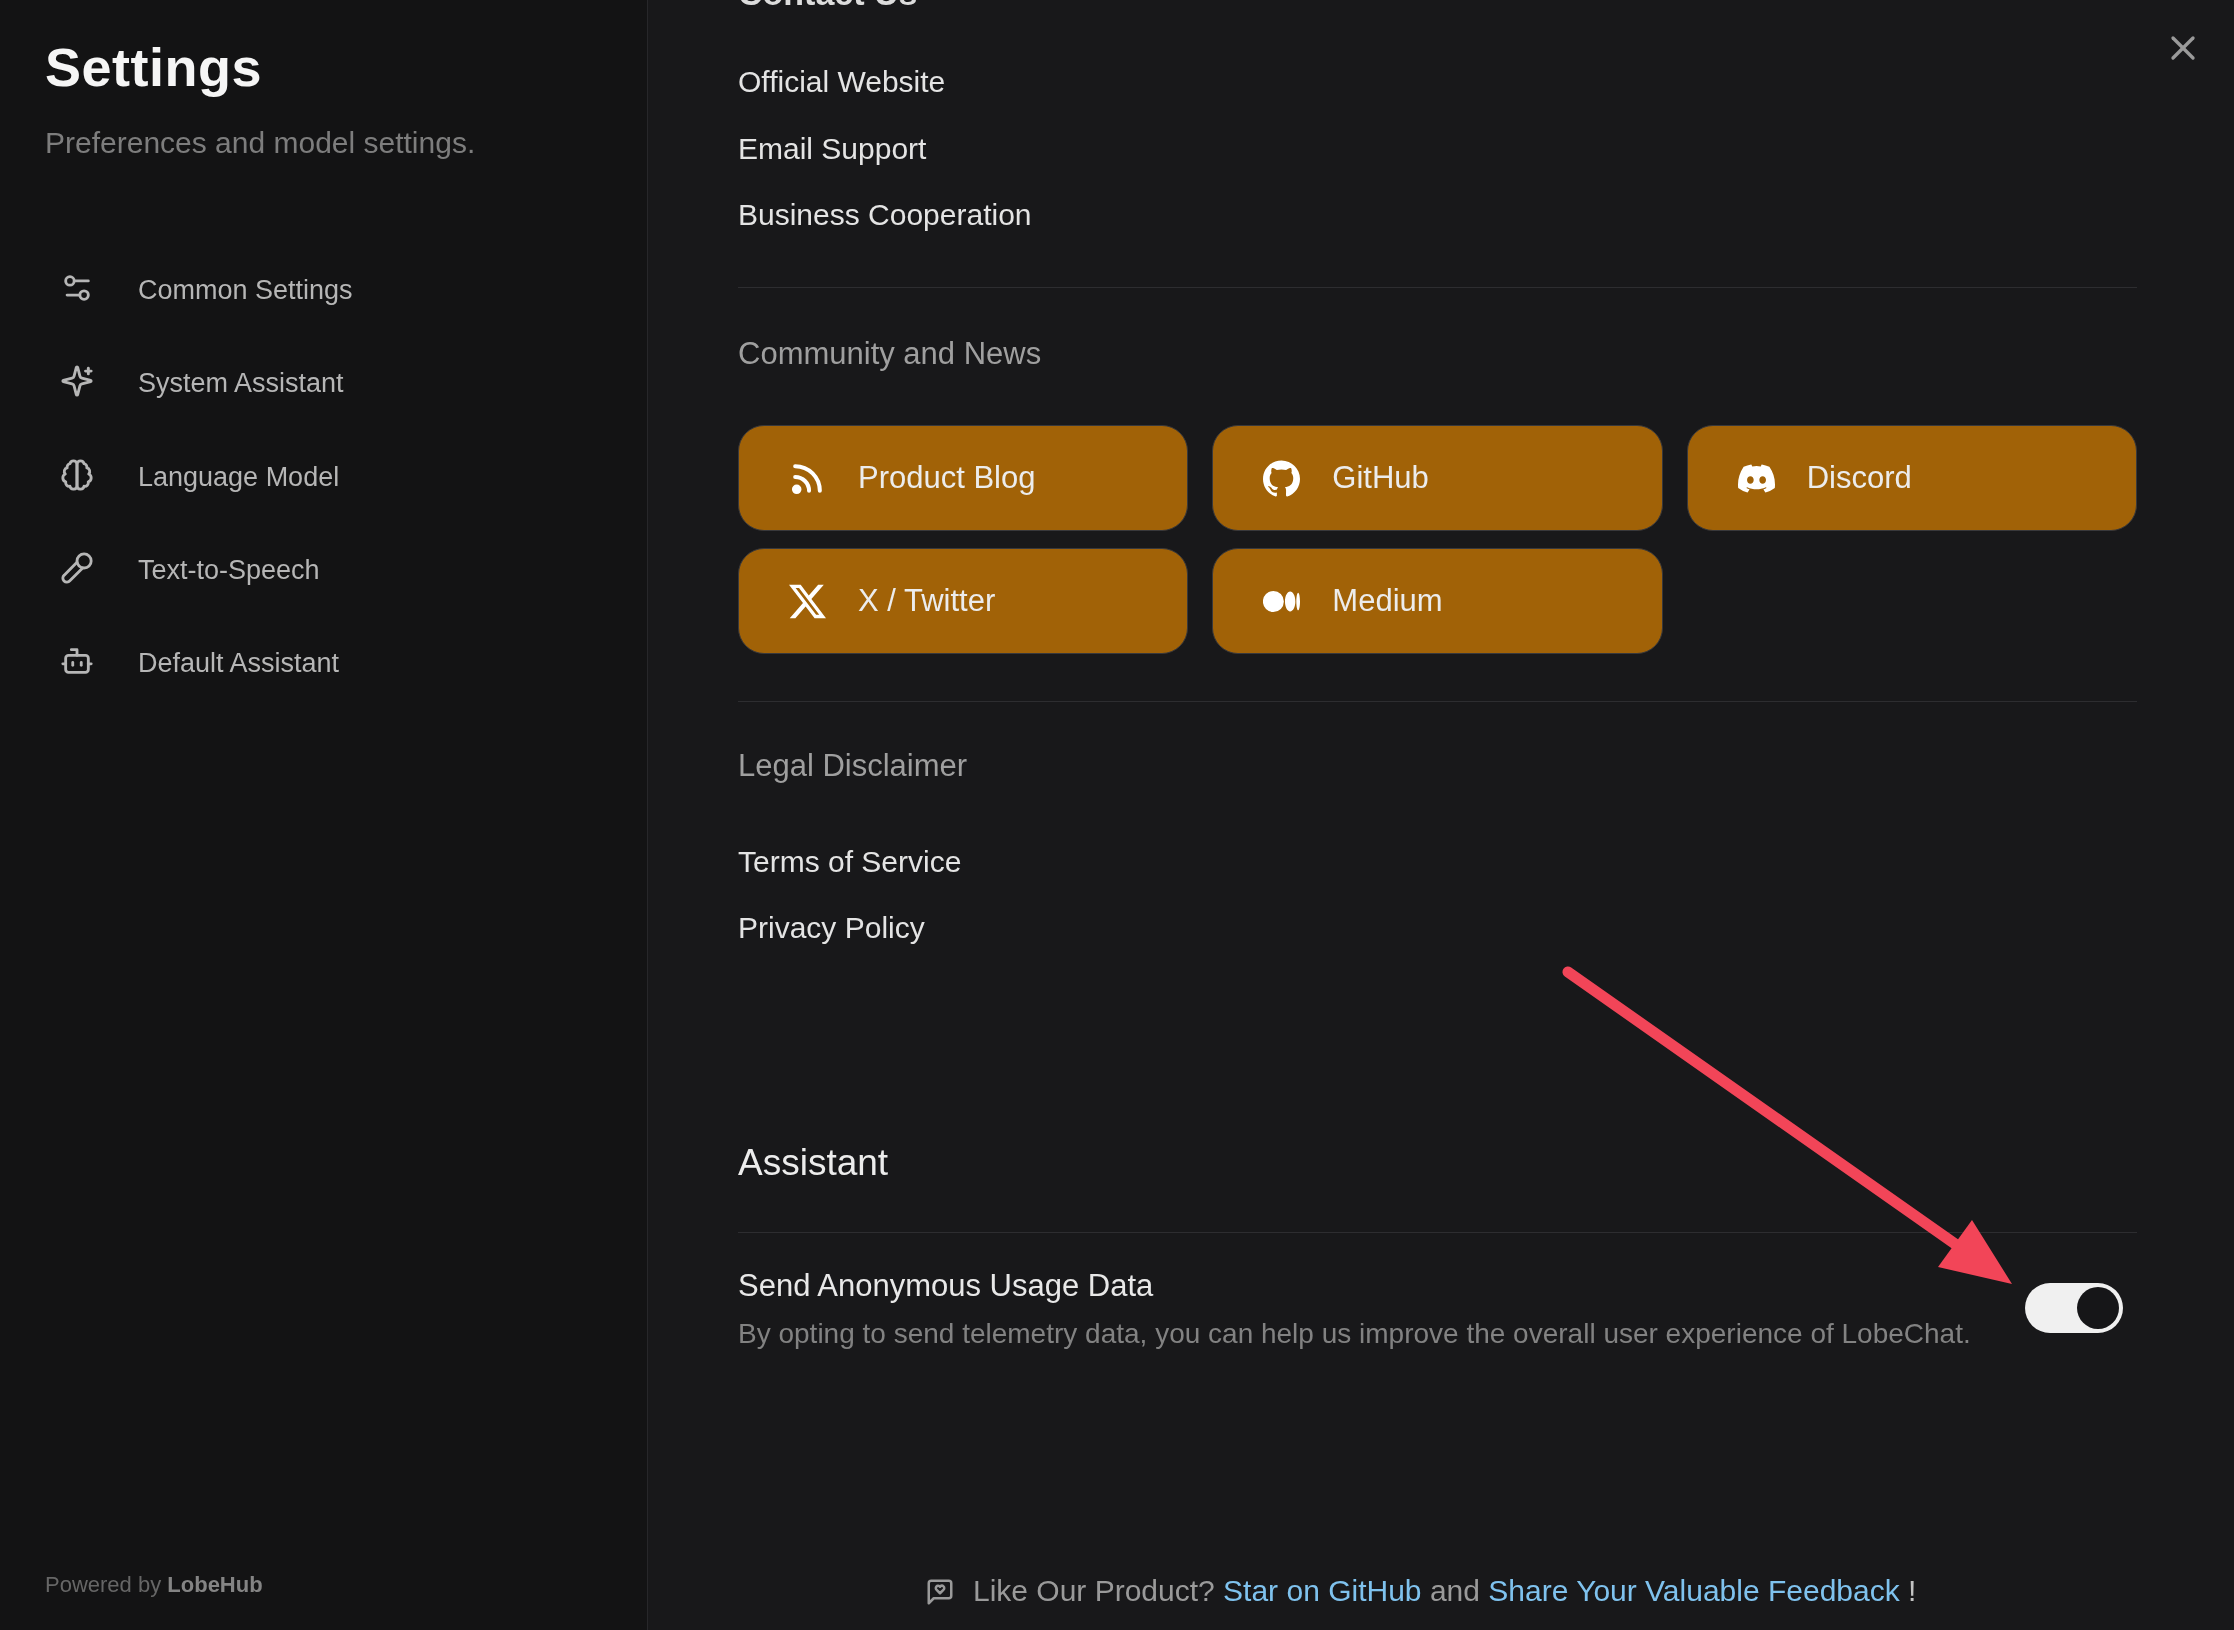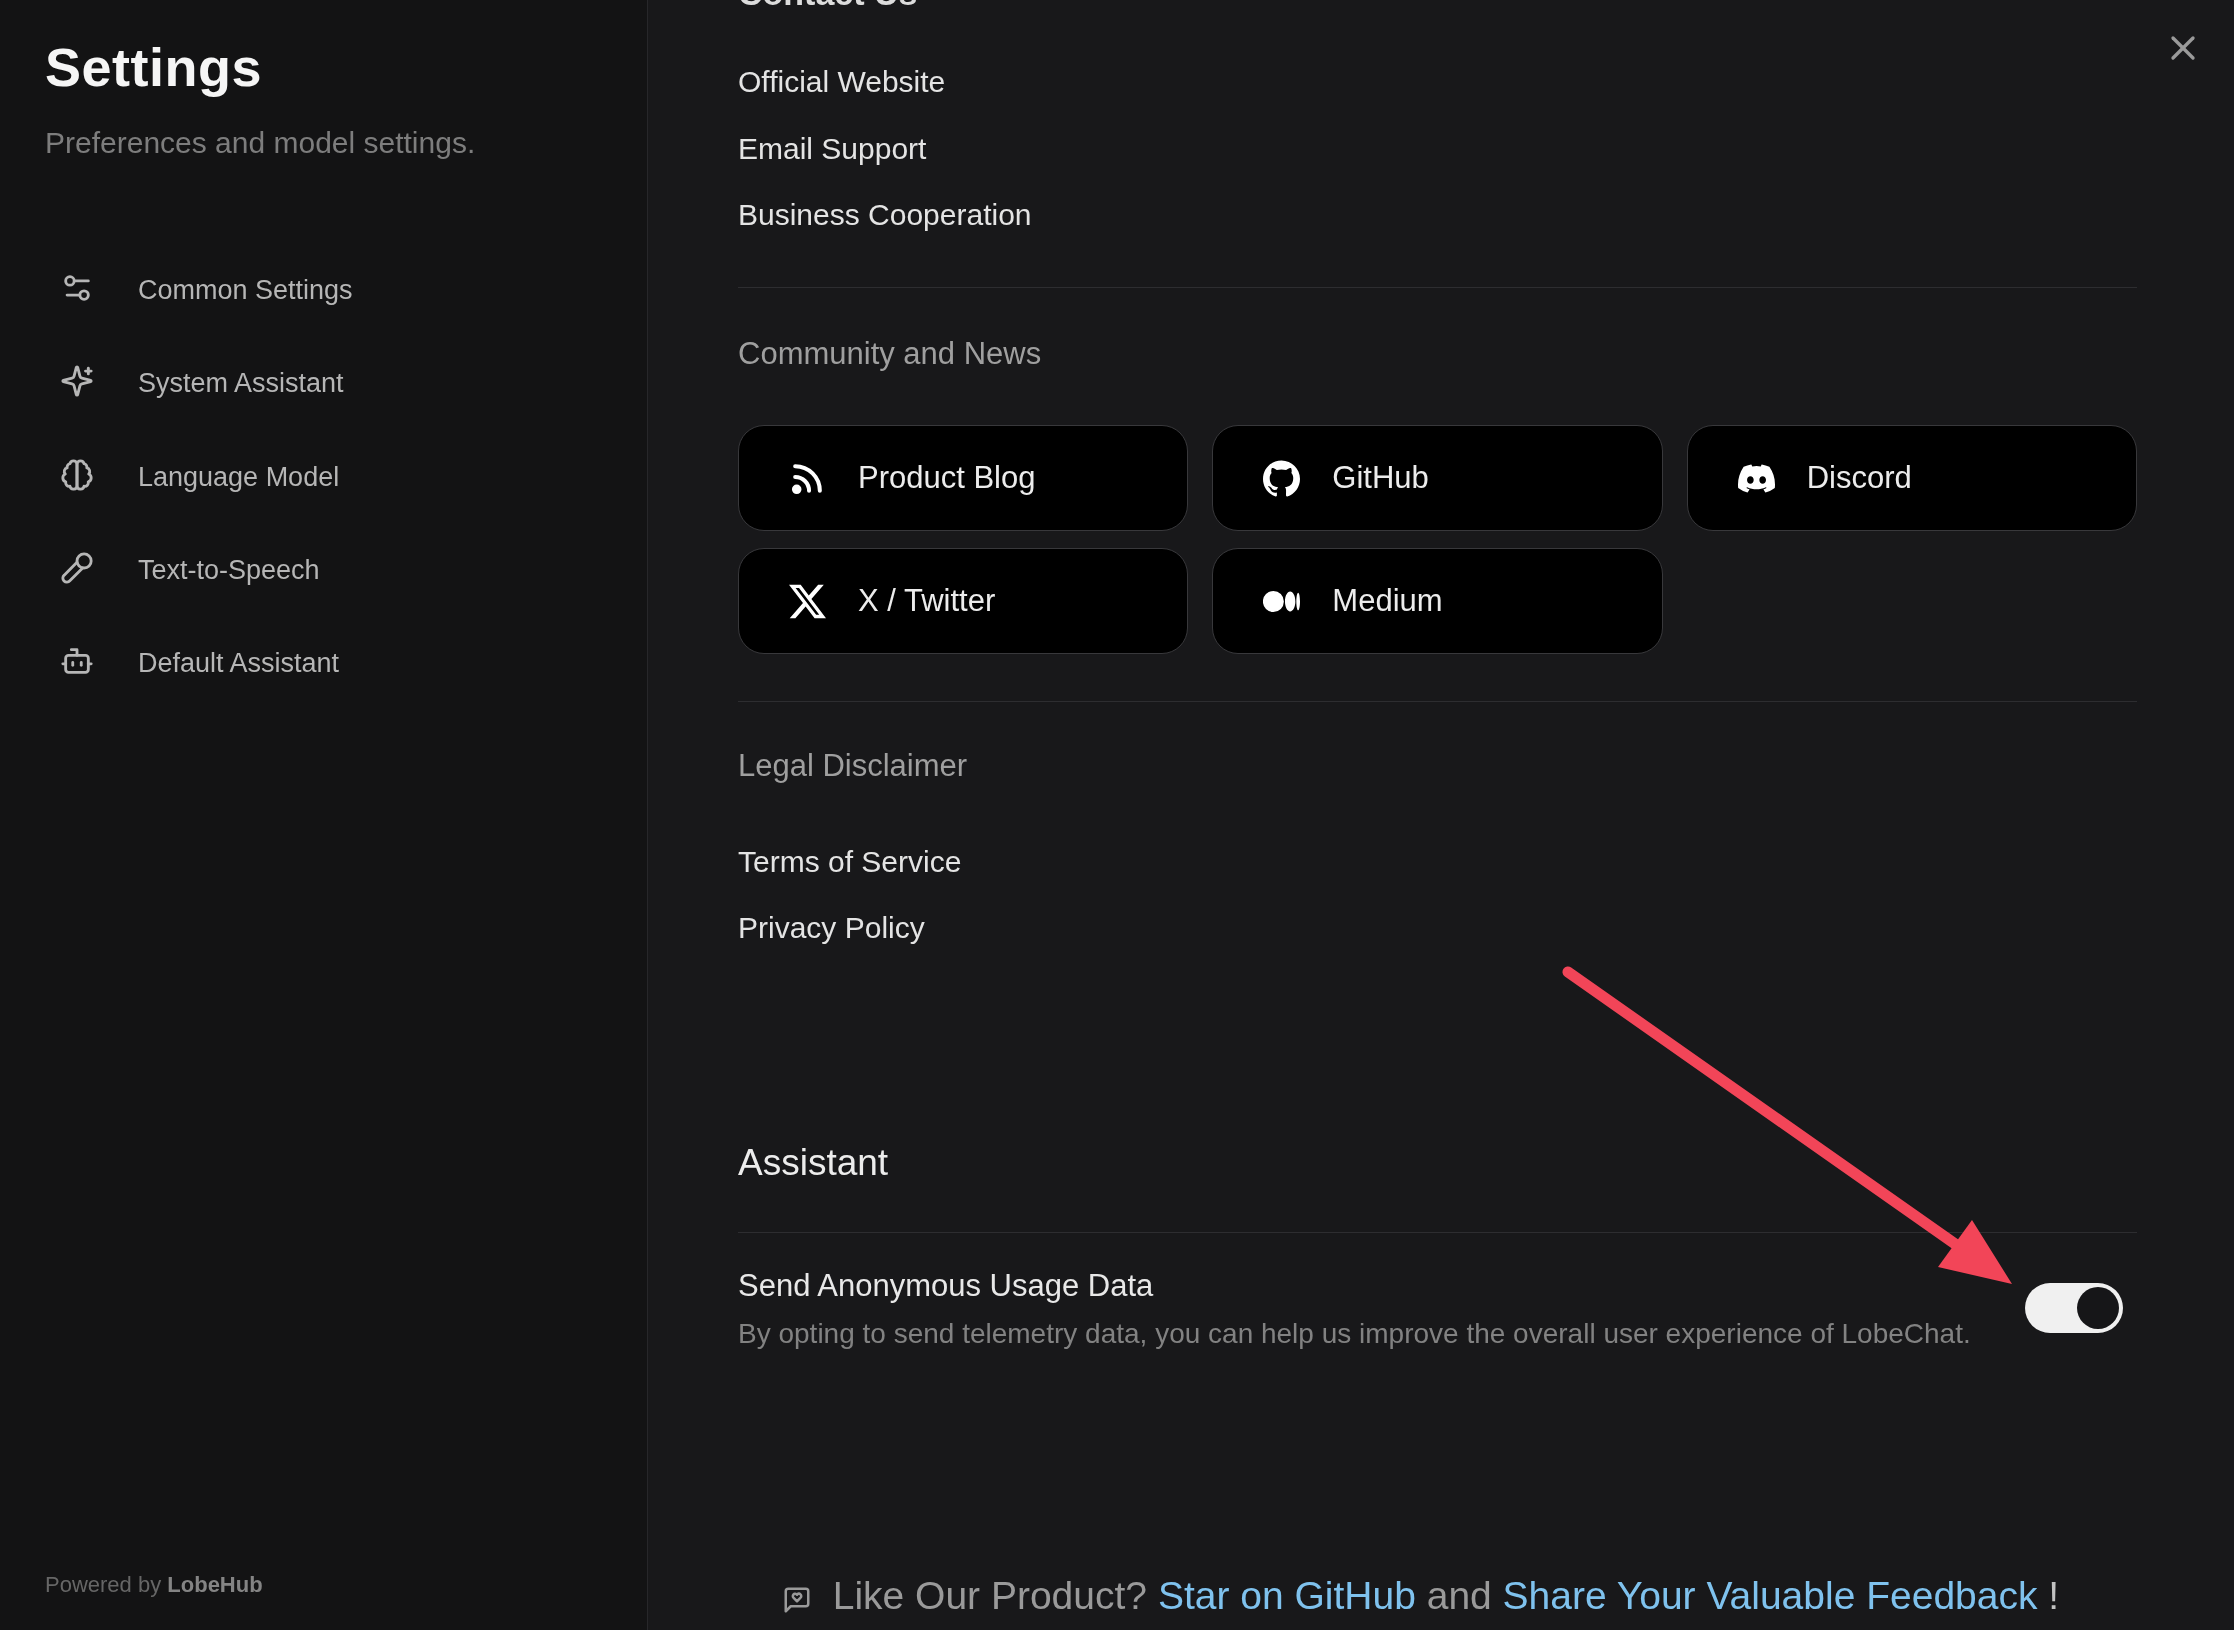--- a/index.html
+++ b/index.html
@@ -28,31 +28,31 @@
   .link-row { position:absolute; left:131px; height:44px; display:flex; align-items:center; gap:18px; cursor:pointer;flex-direction:column; }
   .link-row .txt { font-size:30px; color:#e4e4e4; line-height:44px; }
   .link-row svg { width:27px; height:27px; color:#8f8f8f; }
 
   .divider { position:absolute; left:131px; width:1399px; height:1px; background:#2d2d30; }
 
   .sec-h { position:absolute; left:131px; font-size:31px; font-weight:400; color:#9f9f9f; }
   .sec-h.big { font-size:37px; color:#ececec; }
 
   .btn-grid { position:absolute; left:131px; top:425px; width:1399px; display:grid; grid-template-columns:repeat(3,1fr); column-gap:24px; row-gap:17px; }
-  .com-btn { height:106px; background:#000000; border:1px solid #38383b; border-radius:26px; display:flex; align-items:center; gap:32px; padding-left:50px; cursor:pointer; }
+  .com-btn { height:106px; background:#a16207; border:1px solid #38383b; border-radius:26px; display:flex; align-items:center; gap:32px; padding-left:50px; cursor:pointer; }
   .com-btn svg { width:37px; height:37px; color:#fff; flex:0 0 auto; }
   .com-btn .lbl { font-size:31px; color:#ececec; }
 
   .setting-label { position:absolute; left:131px; top:1268px; font-size:31px; color:#e8e8e8; }
   .setting-desc  { position:absolute; left:131px; top:1318px; font-size:28px; color:#828282; }
 
   .toggle { position:absolute; left:1418px; top:1283px; width:98px; height:50px; border-radius:25px; background:#f0f0f0; cursor:pointer; }
   .toggle .knob { position:absolute; top:4px; left:52px; width:42px; height:42px; border-radius:50%; background:#161618; }
 
-  .main-footer { position:absolute; left:0; top:1574px; width:1627px; text-align:center; font-size:39px; color:#9a9a9a; }
+  .main-footer { position:absolute; left:0; top:1574px; width:1627px; text-align:center; font-size:30px; color:#9a9a9a; }
   .main-footer svg { width:30px; height:30px; vertical-align:-6px; margin-right:10px; color:#9a9a9a; }
   .main-footer a { color:#7fc2ee; text-decoration:none; cursor:pointer; }
   .main-footer .bang { color:#c2c2c2; }
 
   .arrow-overlay { position:absolute; left:0; top:0; width:2234px; height:1630px; pointer-events:none; }
 </style>
 </head>
 <body>
 
 <div class="screen">

